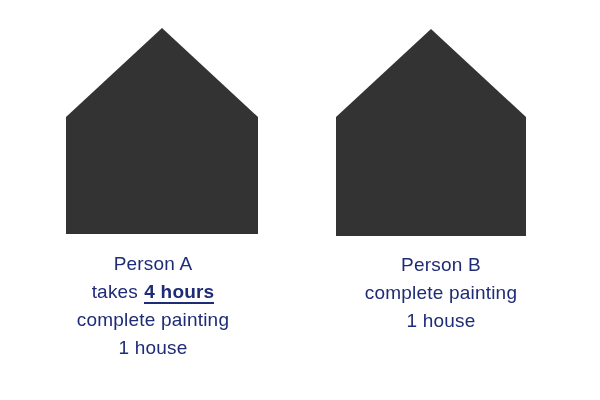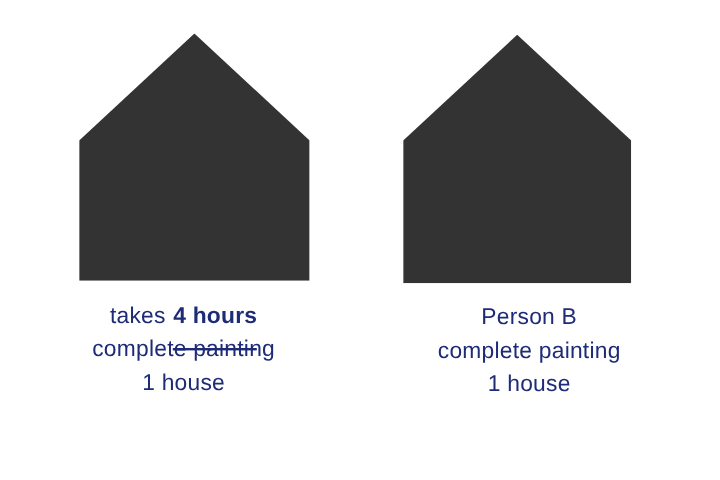--- a/index.html
+++ b/index.html
@@ -29,33 +29,34 @@
     font-size: 19px;
     line-height: 28px;
     letter-spacing: 0.2px;
   }
   .caption-a { left: 43px; top: 250px; }
   .caption-b { left: 331px; top: 251px; }
   .duration {
     font-weight: 700;
     margin-left: 0.33em;
     border-bottom: 2px solid currentColor;
-    padding-bottom: 16px;
+    padding-bottom: 0px;
   }
 </style>
 </head>
 <body>
 
 <div class="canvas">
 
   <svg class="house house-a" width="192" height="206" viewBox="0 0 192 206" aria-hidden="true">
     <polygon points="0,89 96,0 192,89 192,206 0,206" fill="#333333"></polygon>
   </svg>
 
   <div class="caption caption-a">
+    <div class="line">Person A</div>
     <div class="line"><span>takes</span><span class="duration">4 hours</span></div>
     <div class="line">complete painting</div>
     <div class="line">1 house</div>
   </div>
 
   <svg class="house house-b" width="190" height="207" viewBox="0 0 190 207" aria-hidden="true">
     <polygon points="0,88 95,0 190,88 190,207 0,207" fill="#333333"></polygon>
   </svg>
 
   <div class="caption caption-b">

